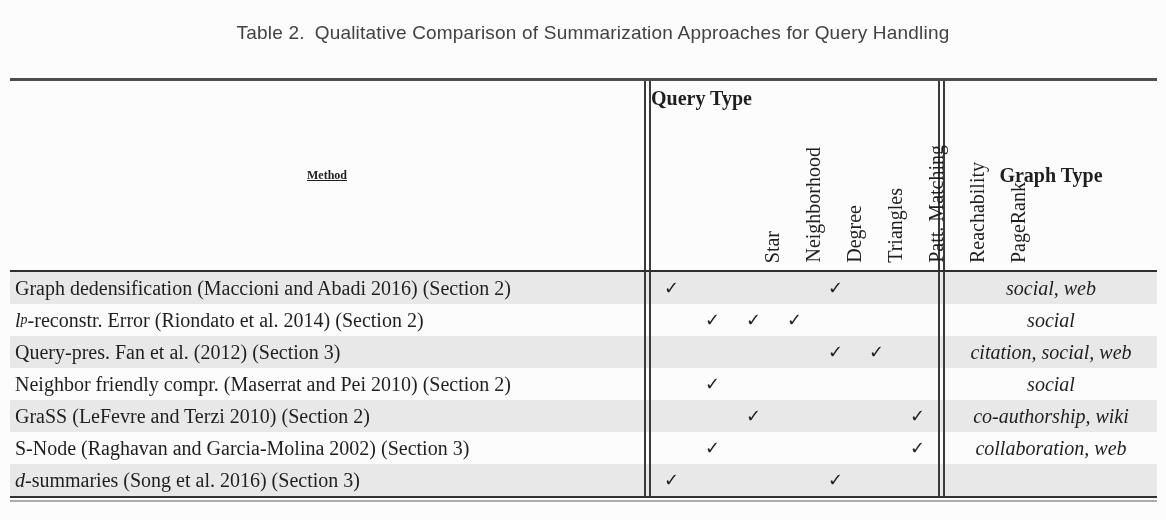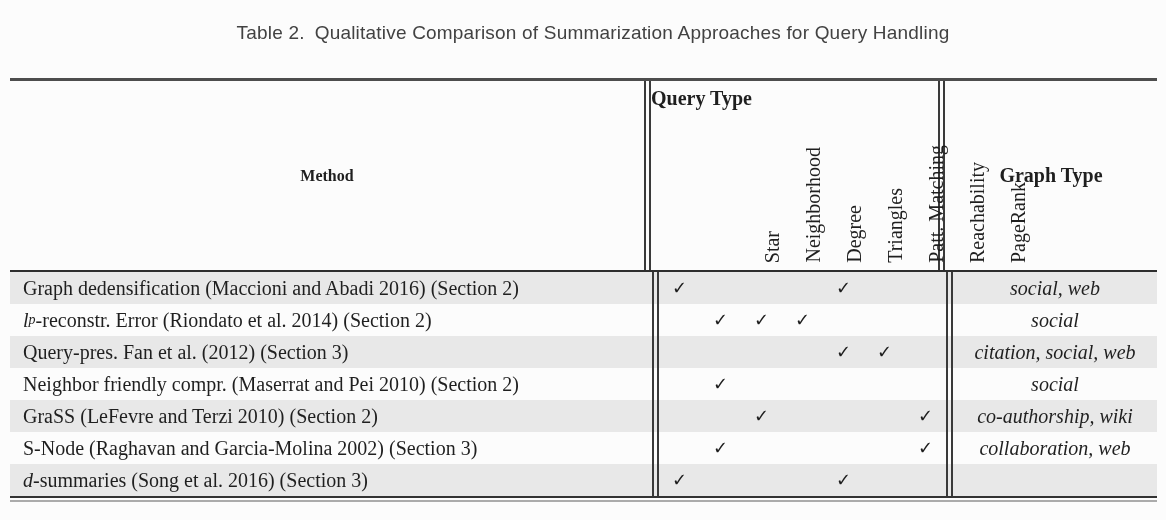--- a/index.html
+++ b/index.html
@@ -36,21 +36,21 @@
   .hdr-sep     { height: 2px; background: #2e2e2e; }
   .rule-bot1   { height: 2px; background: #333333; }
   .rule-gap    { height: 2px; background: transparent; }
   .rule-bot2   { height: 2px; background: #ababab; }
 
   
   .hdr-row { display: flex; align-items: stretch; height: 189px; }
   .c-method-h {
     width: 634px; flex: none;
     display: flex; align-items: center; justify-content: center;
-    font-weight: bold; font-size: 16px;
+    font-weight: bold; font-size: 12px; text-decoration: underline;
   }
   .vsep {
     width: 7px; flex: none; align-self: stretch;
     border-left: 2px solid #3a3a3a;
     border-right: 2px solid #3a3a3a;
     box-sizing: border-box;
   }
   .c-query-h { width: 287px; flex: none; display: flex; flex-direction: row; }
   .q-title {
     height: 34px; flex: none;
@@ -69,21 +69,21 @@
     font-size: 20px; line-height: 1;
     white-space: nowrap;
   }
   .c-graph-h {
     flex: 1;
     display: flex; align-items: center; justify-content: center;
     font-weight: bold; font-size: 20px;
   }
 
   
-  .row { display: flex; align-items: stretch; height: 32px; padding-left: 8px; }
+  .row { display: flex; align-items: stretch; height: 32px; }
   .row.shaded { background: var(--shade, #e8e8e8); }
   .c-method {
     width: 634px; flex: none;
     display: flex; align-items: center;
     padding-left: 5px; box-sizing: border-box;
     font-size: 20px; white-space: nowrap; overflow: hidden;
   }
   .part-italic { font-style: italic; }
   .part-sub { font-style: italic; font-size: 14px; vertical-align: -5px; }
   .q-body { width: 287px; flex: none; display: flex; }

